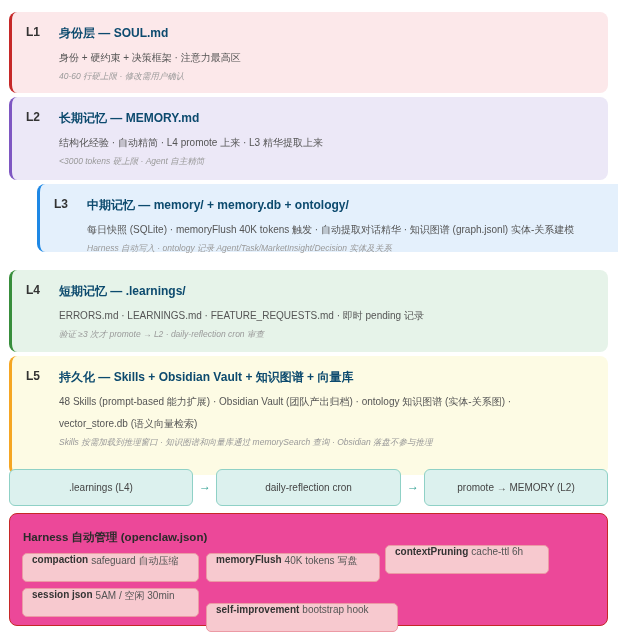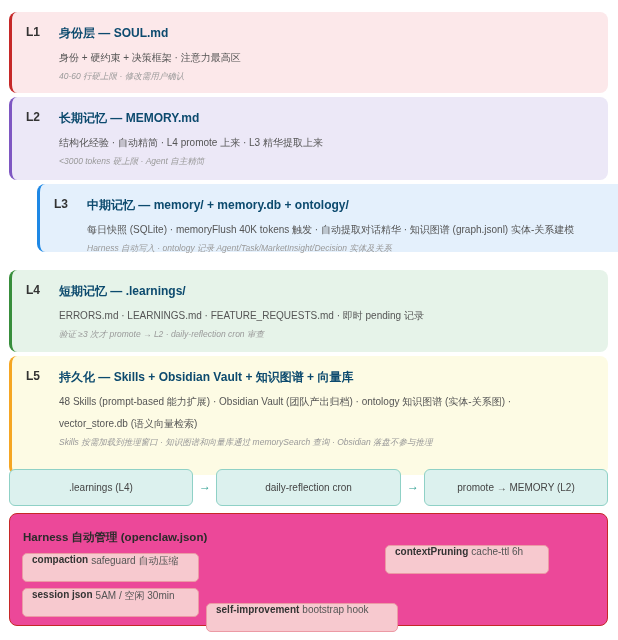--- a/index.html
+++ b/index.html
@@ -114,20 +114,24 @@
   <span>promote → MEMORY (L2)</span>
 </div>
 
 <div id="harness">
   <div class="h-title">Harness 自动管理 (openclaw.json)</div>
 
   <div class="chip" style="left:12px; top:39px; width:177px;">
     <b>compaction</b>
     <span>safeguard 自动压缩</span>
   </div>
+  <div class="chip" style="left:196px; top:39px; width:174px;">
+    <b>memoryFlush</b>
+    <span>40K tokens 写盘</span>
+  </div>
   <div class="chip" style="left:375px; top:31px; width:164px;">
     <b>contextPruning</b>
     <span>cache-ttl 6h</span>
   </div>
   <div class="chip" style="left:12px; top:74px; width:177px;">
     <b>session json</b>
     <span>5AM / 空闲 30min</span>
   </div>
   <div class="chip" style="left:196px; top:89px; width:192px;">
     <b>self-improvement</b>

